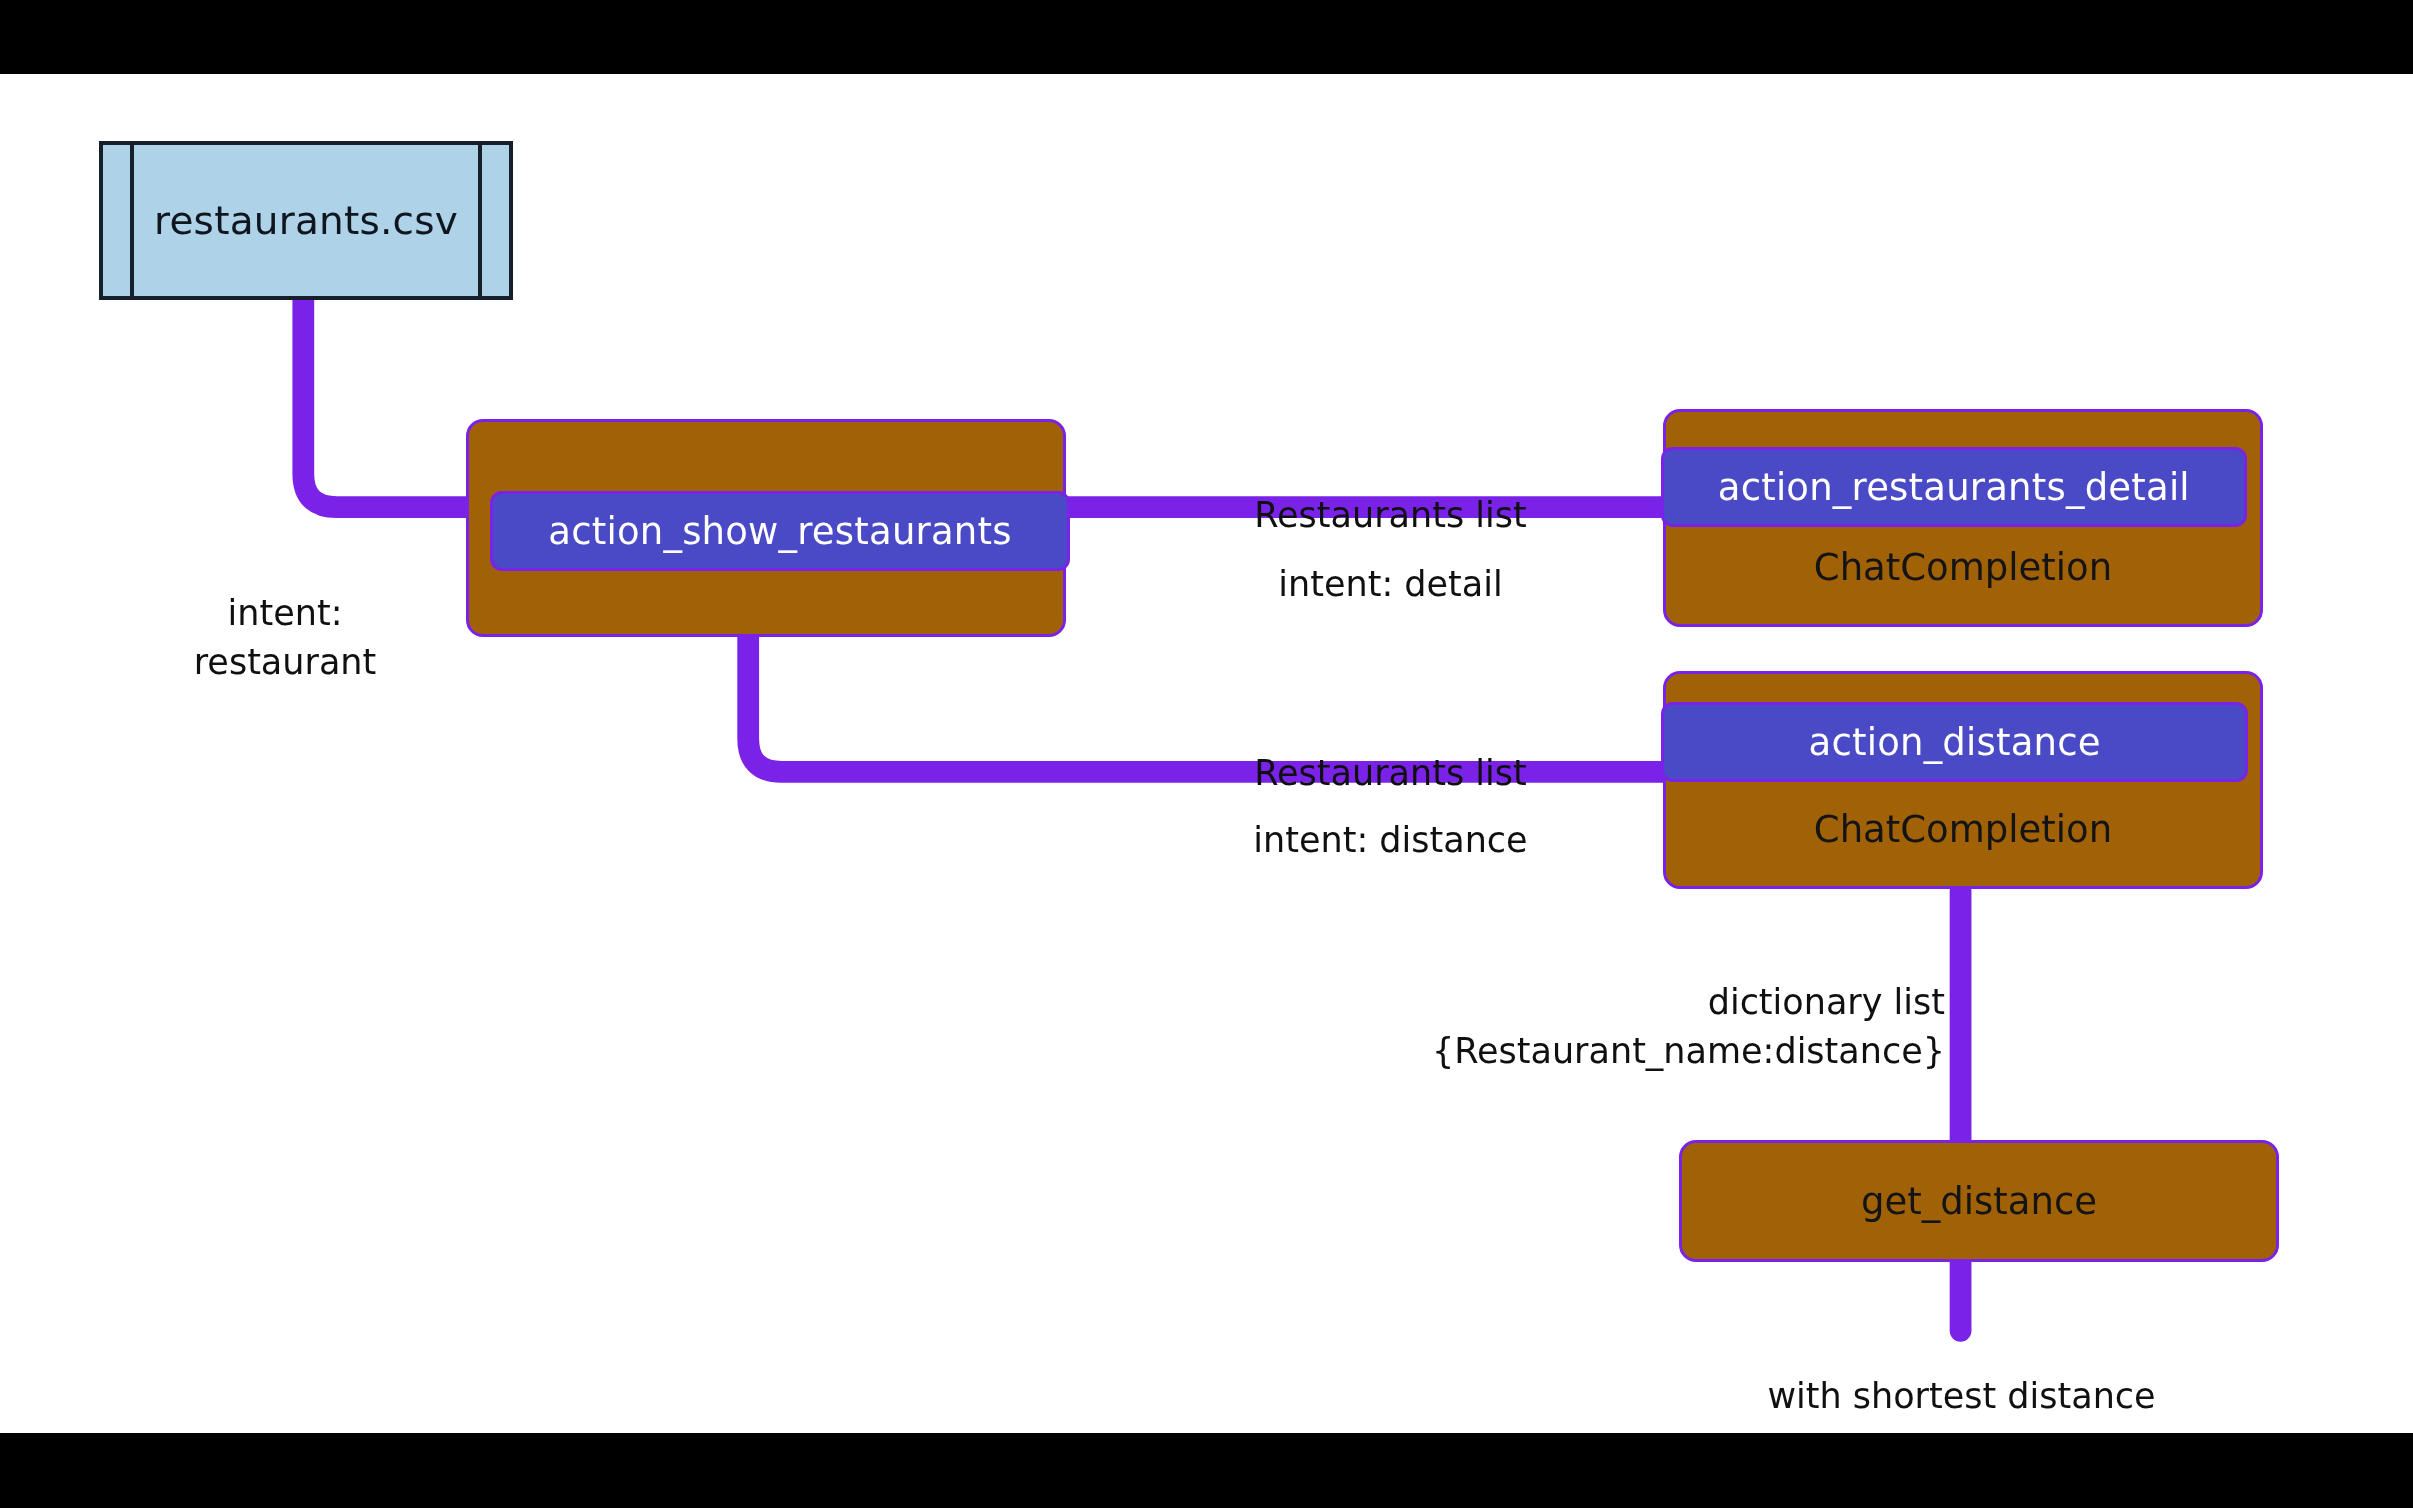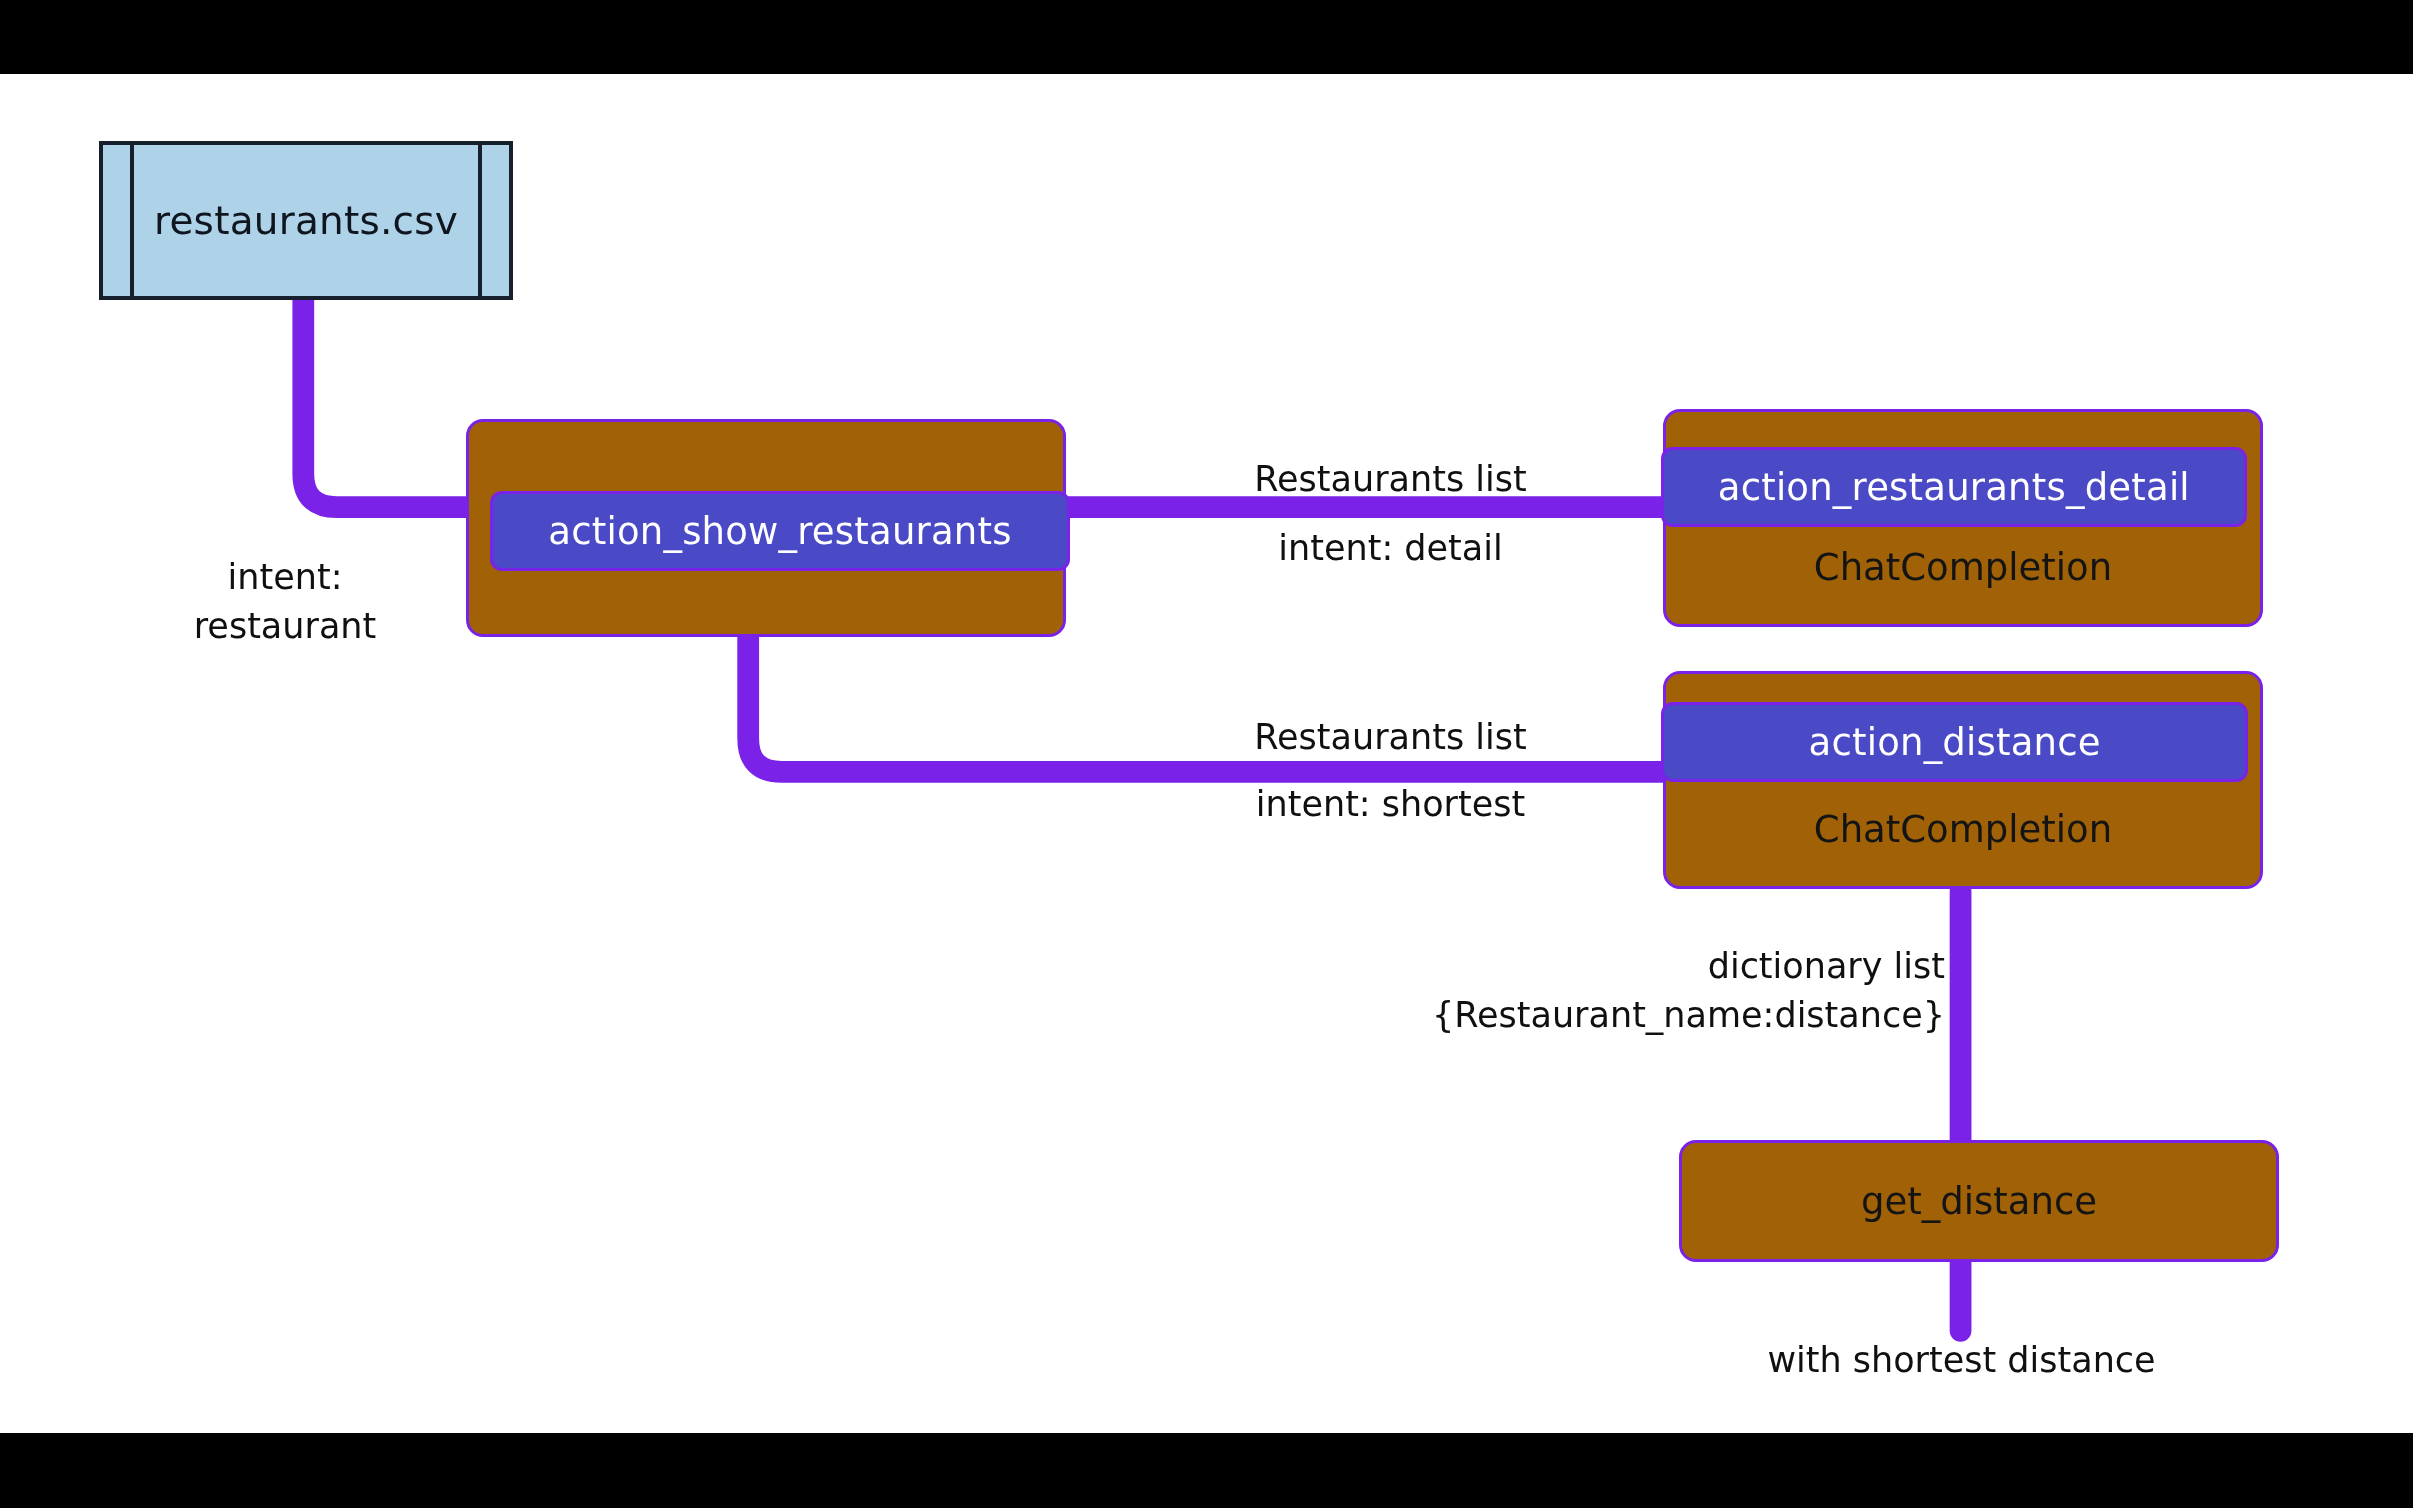--- a/index.html
+++ b/index.html
@@ -119,20 +119,21 @@
     white-space: nowrap;
   }
 
   
   .edge-label {
     position: absolute;
     font-size: 35px;
     color: #101010;
     line-height: 1.40;
     white-space: nowrap;
+    margin-top: 36px;
   }
   .edge-label.center { text-align: center; }
   .edge-label.right  { text-align: right; }
 </style>
 </head>
 <body>
 
 <div id="stage">
 
   <div class="letterbox top"></div>
@@ -183,21 +184,21 @@
       <div>restaurant</div>
     </div>
 
     <div class="edge-label center" style="left:1156px; top:381px; width:469px;">
       <div>Restaurants list</div>
       <div style="margin-top:20px;">intent: detail</div>
     </div>
 
     <div class="edge-label center" style="left:1156px; top:639px; width:469px;">
       <div>Restaurants list</div>
-      <div style="margin-top:18.4px;">intent: shortest</div>
+      <div style="margin-top:18.4px;">intent: distance</div>
     </div>
 
     <div class="edge-label right" style="left:1089px; top:868px; width:856px;">
       <div>dictionary list</div>
       <div>{Restaurant_name:distance}</div>
     </div>
 
     <div class="edge-label center" style="left:1668px; top:1262px; width:587px;">
       <div>with shortest distance</div>
     </div>

